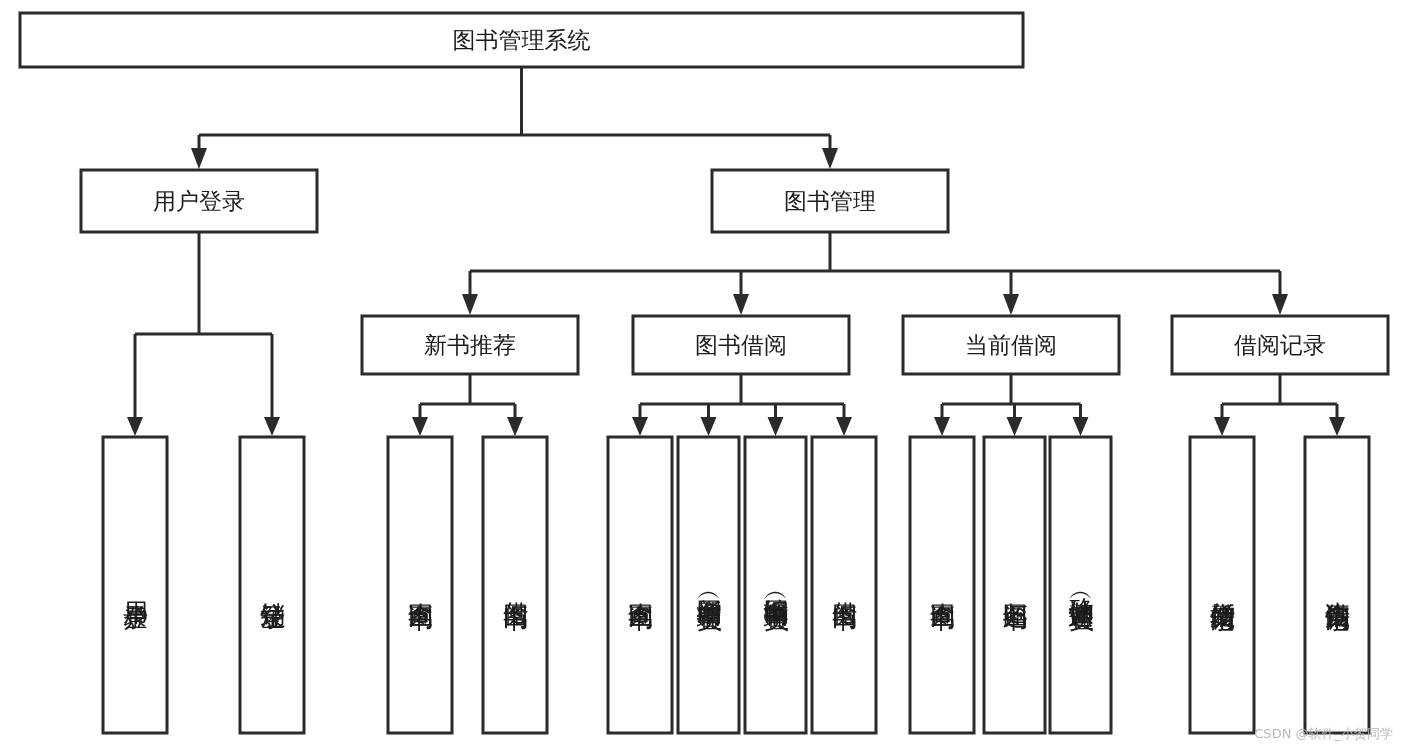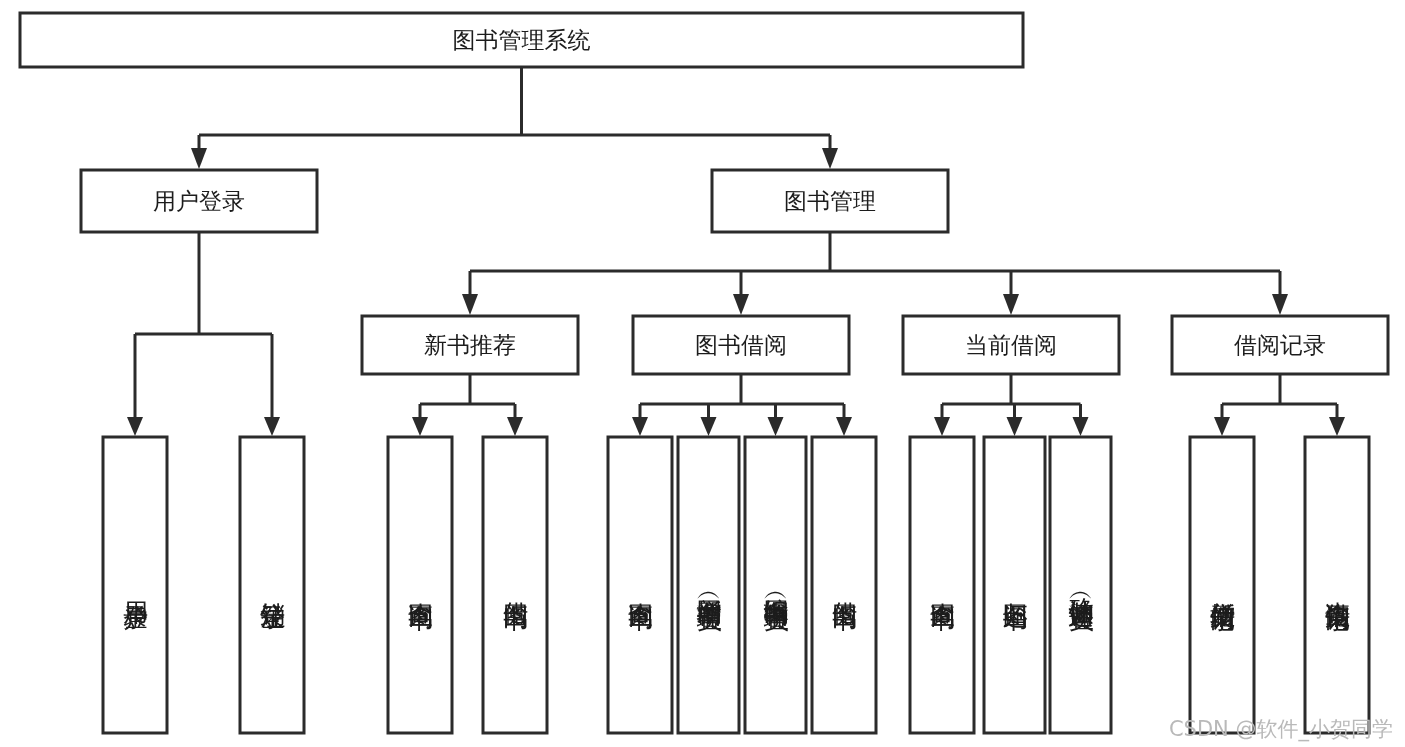--- a/index.html
+++ b/index.html
@@ -64,21 +64,21 @@
     display: flex;
     align-items: center;
     justify-content: center;
     pointer-events: none;
   }
   #watermark {
     position: absolute;
     right: 12px;
     bottom: 4px;
     font-family: "DejaVu Sans", "Liberation Sans", sans-serif;
-    font-size: 21px;
+    font-size: 13px;
     color: #b9b9b9;
     white-space: nowrap;
     text-align: right;
   }
 </style>
 </head>
 <body>
 
 <div id="diagram-root">
 

